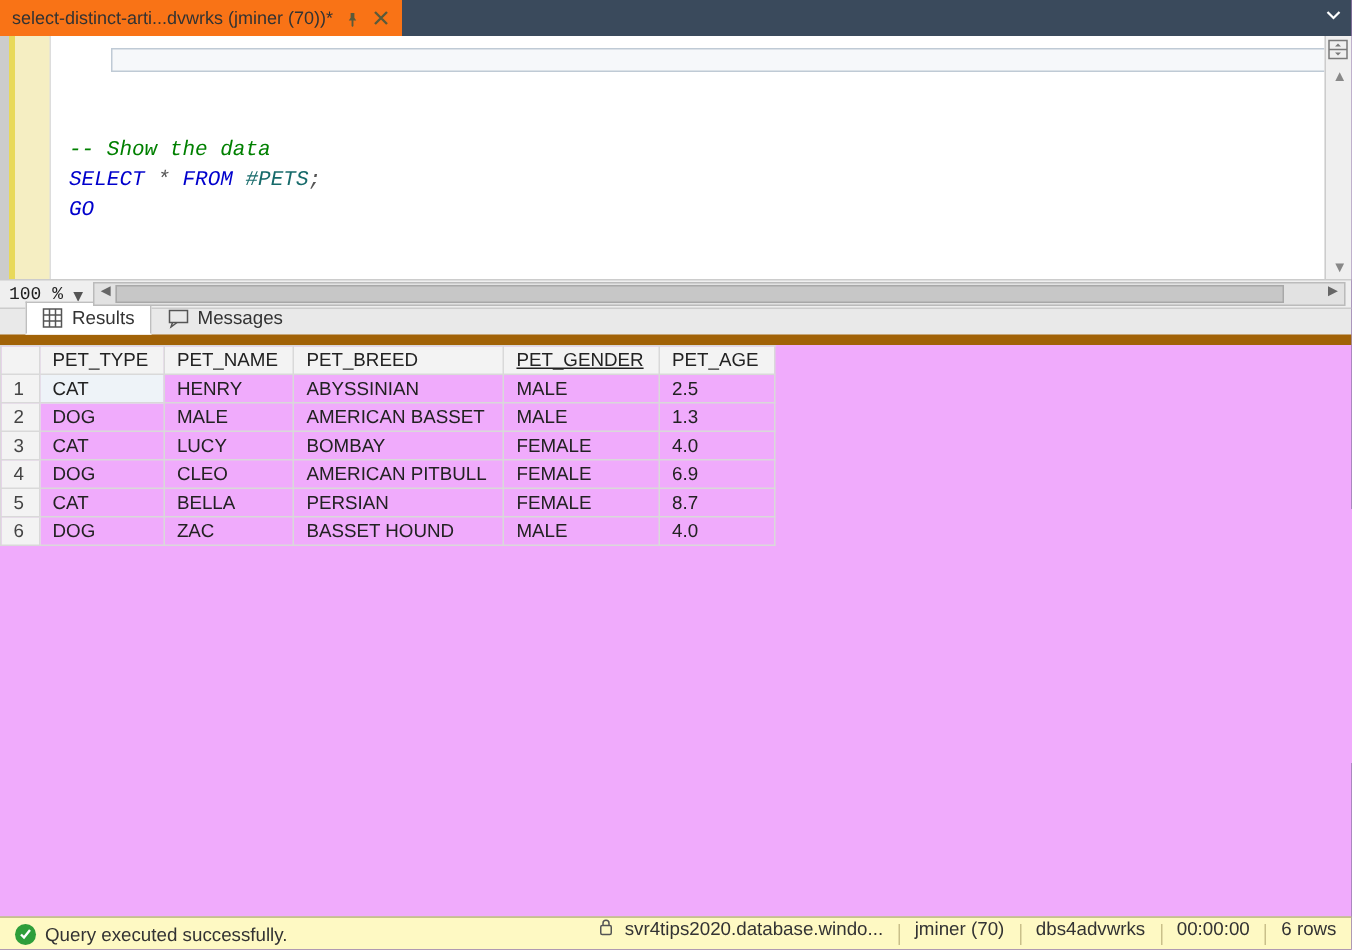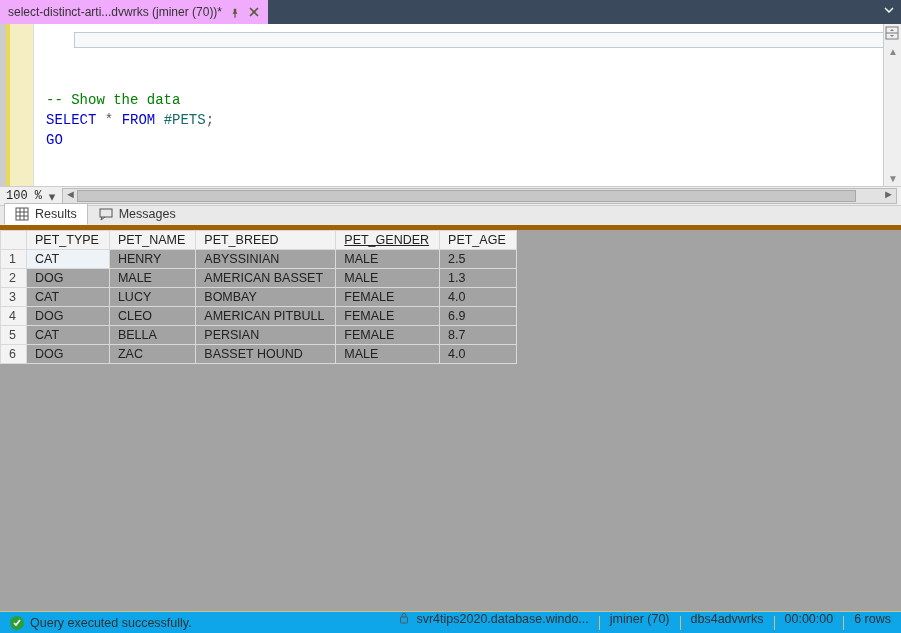--- a/index.html
+++ b/index.html
@@ -1,71 +1,71 @@
 <!DOCTYPE html>
 <html><head>
 <meta charset="utf-8">
 <style>
   * { box-sizing: border-box; }
   html, body { margin: 0; padding: 0; font-family: 'Segoe UI', Tahoma, sans-serif; font-size: 13px; }
   body { width: 901px; height: 633px; background: #3a4a5c; display: flex; flex-direction: column; overflow: hidden; }
 
   
   .tabbar { background: #3a4a5c; height: 24px; display: flex; align-items: flex-end; position: relative; }
-  .tab { background: #f0abfc; height: 24px; display: flex; align-items: center; padding: 0 8px; font-size: 12px; color: #333; gap: 8px; }
+  .tab { background: #f97316; height: 24px; display: flex; align-items: center; padding: 0 8px; font-size: 12px; color: #333; gap: 8px; }
   .tab .pin { width: 10px; height: 10px; display: inline-block; }
   .tab .close { width: 12px; height: 12px; display: inline-block; cursor: pointer; }
   .tabbar .dropdown { position: absolute; right: 6px; top: 4px; color: #fff; cursor: pointer; }
 
   
   .editor-wrap { background: #fff; display: flex; flex-direction: column; border-left: 6px solid #ccc; position: relative; height: 162px; }
   .editor-gutter { position: absolute; left: 0; top: 0; bottom: 0; width: 28px; background: #f5eec2; border-right: 1px solid #ddd; }
   .editor-gutter::before { content:''; position:absolute; left:0; top:0; bottom:0; width:4px; background:#e8d95a; }
-  .editor { position: absolute; left: 28px; right: 18px; top: 0; bottom: 0; padding: 6px 12px; font-family: Consolas, 'Courier New', monospace; font-size: 14px; line-height: 20px; white-space: pre; color: #222; overflow: hidden; }
+  .editor { position: absolute; left: 28px; right: 18px; top: 0; bottom: 0; padding: 6px 12px; font-family: Consolas, 'Courier New', monospace; font-size: 14px; line-height: 20px; white-space: pre; color: #222; overflow: hidden; font-style: italic; }
   .editor .comment { color: #008000; }
   .editor .kw { color: #0000cc; }
   .editor .punct { color: #555; }
   .editor .ident { color: #166a6a; }
   .editor .cursor-box { position:absolute; top:8px; left:40px; width:820px; height:16px; border:1px solid #bfcad5; background:#f6f8fa; }
   .editor-vsb { position: absolute; right: 0; top: 0; bottom: 0; width: 18px; background: #efefef; border-left: 1px solid #ccc; }
   .editor-vsb .split-icon { position: absolute; top: 2px; right: 2px; width: 14px; height: 14px; }
   .editor-vsb .arrow-up { position: absolute; top: 22px; right: 3px; color:#888; font-size:10px; }
   .editor-vsb .arrow-dn { position: absolute; bottom: 2px; right: 3px; color:#888; font-size:10px; }
 
   
   .zoom-row { height: 20px; background: #efefef; display: flex; align-items: center; border-top: 1px solid #ccc; border-bottom: 1px solid #ccc; }
   .zoom-label { padding: 0 4px 0 6px; font-size: 12px; color: #222; font-family: Liberation Mono, monospace; }
   .zoom-dd { width: 12px; text-align: center; color: #555; cursor: pointer; }
   .hscroll { flex: 1; height: 16px; margin: 0 4px; background: #e2e2e2; border: 1px solid #bbb; position: relative; }
   .hscroll .arrow-l { position:absolute; left:2px; top:-1px; color:#666; font-size:11px; }
   .hscroll .arrow-r { position:absolute; right:2px; top:-1px; color:#666; font-size:11px; }
   .hscroll .thumb { position:absolute; left:14px; right:40px; top:1px; bottom:1px; background:#c7c7c7; border:1px solid #a8a8a8; }
 
   
-  .rtabs { height: 24px; background: #e9e9e9; display: flex; align-items: flex-end; border-bottom: 5px solid #a16207; padding-left: 4px; gap: 0; }
+  .rtabs { height: 24px; background: #e9e9e9; display: flex; align-items: flex-end; border-bottom: 7px solid #a16207; padding-left: 17px; gap: 0; }
   .rtab { display:flex; align-items:center; height: 22px; padding: 0 10px; font-size: 12.5px; color:#333; border:1px solid transparent; gap:6px; cursor:pointer; }
   .rtab.active { background:#fff; border:1px solid #bfbfbf; border-bottom:1px solid #fff; }
   .rtab .ico { width:14px; height:14px; display:inline-block; }
 
   
-  .grid-area { flex:1; background:#a3a3a3; overflow:auto; }
+  .grid-area { flex:1; background:#f0abfc; overflow:auto; }
   table.grid { border-collapse: collapse; font-size: 12.5px; color:#222; }
   table.grid th, table.grid td { border: 1px solid #d9d9d9; padding: 2px 10px 2px 8px; text-align:left; height:18px; white-space:nowrap; }
   table.grid th { background:#f3f3f3; font-weight:400; color:#222; }
   table.grid th.rownum, table.grid td.rownum { background:#f3f3f3; text-align:center; width:26px; color:#444; }
   table.grid th.corner { background:#f3f3f3; }
   table.grid tr:first-child td.firstcell { background:#eef3f8; border:1px dotted #7a98b8; }
   .col-type { width:70px; }
   .col-name { width:70px; }
   .col-breed { width:140px; }
   .col-gender { width:86px;text-decoration:underline; }
   .col-age { width:60px; }
 
   
-  .statusbar { height: 22px; background: #0ea5e9; display:flex; align-items:center; font-size:12.5px; color:#333; border-top:1px solid #c9c08a; }
+  .statusbar { height: 22px; background: #fef9c3; display:flex; align-items:center; font-size:12.5px; color:#333; border-top:1px solid #c9c08a; }
   .statusbar .seg { padding: 0 10px; height:100%; display:flex; gap:6px; }
   .statusbar .sep { width:1px; height:14px; background:#c9c08a; }
   .statusbar .left { display:flex; align-items:center; flex:0 0 auto; }
   .statusbar .spacer { flex:1; }
   .status-ok { width:14px; height:14px; border-radius:50%; background:#2e9e3a; display:inline-flex; align-items:center; justify-content:center; }
   .status-ok svg { width:10px; height:10px; }
   .lock-ico { width:12px; height:12px; display:inline-block; }
 </style>
 </head>
 <body>

